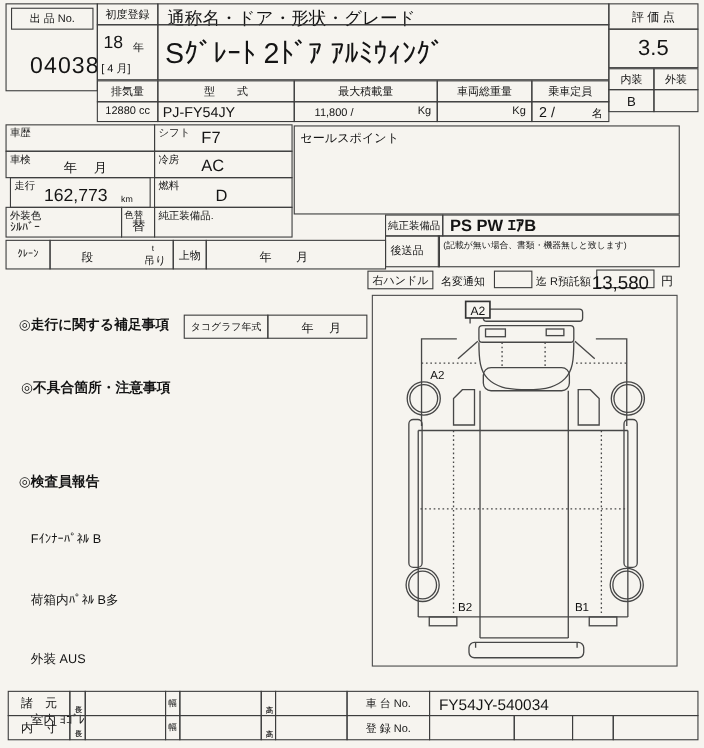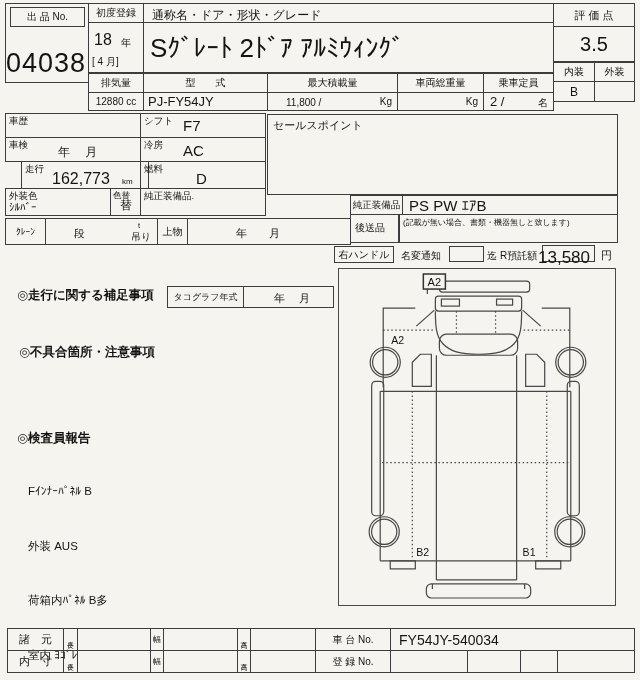--- a/index.html
+++ b/index.html
@@ -12,32 +12,32 @@
   .vert{writing-mode:vertical-rl;text-orientation:upright;font-size:7px;line-height:1;display:flex;align-items:center;justify-content:center}
   .hd{position:absolute;font-size:12.5px;font-weight:600;white-space:pre}
   .insp-item{height:18.7px;line-height:18.7px;font-size:11.5px;white-space:pre}
   svg text{font-family:"Liberation Sans","DejaVu Sans",sans-serif}
 </style>
 </head>
 <body>
 
 <div class="c" style="left:5px;top:3px;width:84px;height:80px">
   <div class="c ctr" style="left:4px;top:3px;width:75px;height:20px;font-size:10px">出 品 No.</div>
-  <div class="t" style="left:0;top:44px;width:82px;text-align:left;font-size:27px;letter-spacing:1px">04038</div>
+  <div class="t" style="left:12px;top:44px;width:82px;text-align:center;font-size:21px;letter-spacing:1px">04038</div>
 </div>
 
 <div class="c ctr" style="left:88px;top:3px;width:56px;height:20px;font-size:10px">初度登録</div>
 <div class="c" style="left:88px;top:22px;width:56px;height:51px">
   <span class="t" style="left:5px;top:8px;font-size:16px">18</span>
   <span class="t" style="left:32px;top:13px;font-size:10px">年</span>
   <span class="t" style="left:3px;top:32px;font-size:10px">[ 4 月]</span>
 </div>
 
 <div class="c" style="left:143px;top:3px;width:411px;height:20px">
-  <span class="t" style="left:8px;top:3px;font-size:12px">通称名・ドア・形状・グレード</span>
+  <span class="t" style="left:8px;top:3px;font-size:16px">通称名・ドア・形状・グレード</span>
 </div>
 <div class="c" style="left:143px;top:22px;width:411px;height:51px">
   <span class="t" style="left:6px;top:10px;font-size:26px;font-weight:500">Sｸﾞﾚｰﾄ 2ﾄﾞｱ ｱﾙﾐｳｨﾝｸﾞ</span>
 </div>
 
 <div class="c ctr" style="left:553px;top:3px;width:82px;height:24px;font-size:11px">評 価 点</div>
 <div class="c ctr" style="left:553px;top:26px;width:82px;height:36px;font-size:20px">3.5</div>
 <div class="c ctr" style="left:553px;top:62px;width:42px;height:20px;font-size:10px">内装</div>
 <div class="c ctr" style="left:594px;top:62px;width:41px;height:20px;font-size:10px">外装</div>
 <div class="c ctr" style="left:553px;top:81px;width:42px;height:21px;font-size:12px">B</div>
@@ -78,21 +78,21 @@
 
 <div class="c" style="left:5px;top:137px;width:136px;height:25px">
   <span class="cl">車検</span>
   <span class="t" style="left:52px;top:6px;font-size:12px">年　 月</span>
 </div>
 <div class="c" style="left:140px;top:137px;width:126px;height:25px">
   <span class="cl">冷房</span>
   <span class="t" style="left:42px;top:4px;font-size:15px">AC</span>
 </div>
 
-<div class="c" style="left:21px;top:161px;width:128px;height:28px">
+<div class="c" style="left:9px;top:161px;width:128px;height:28px">
   <span class="cl">走行</span>
   <span class="t" style="left:30px;top:8px;font-size:16px">162,773</span>
   <span class="t" style="left:100px;top:15px;font-size:8px">km</span>
 </div>
 <div class="c" style="left:140px;top:161px;width:126px;height:28px">
   <span class="cl">燃料</span>
   <span class="t" style="left:55px;top:8px;font-size:15px">D</span>
 </div>
 
 <div class="c" style="left:5px;top:188px;width:106px;height:28px">
@@ -117,21 +117,21 @@
 <div class="c" style="left:187px;top:218px;width:164px;height:27px">
   <span class="t" style="left:48px;top:7px;font-size:11px">年　　月</span>
 </div>
 
 <div class="c" style="left:267px;top:114px;width:351px;height:81px">
   <span class="t" style="left:5px;top:3px;font-size:11px">セールスポイント</span>
 </div>
 
 <div class="c ctr" style="left:350px;top:195px;width:53px;height:20px;font-size:9.5px">純正装備品</div>
 <div class="c" style="left:402px;top:195px;width:216px;height:20px">
-  <span class="t" style="left:6px;top:1px;font-size:15px;font-weight:400">PS PW ｴｱB</span>
+  <span class="t" style="left:6px;top:1px;font-size:15px;font-weight:700">PS PW ｴｱB</span>
 </div>
 
 <div class="c" style="left:350px;top:214px;width:50px;height:29px">
   <span class="t" style="left:4px;top:6px;font-size:10px">後送品</span>
 </div>
 <div class="c" style="left:398px;top:214px;width:220px;height:29px">
   <span class="t" style="left:4px;top:2px;font-size:8px">(記載が無い場合、書類・機器無しと致します)</span>
 </div>
 
 <div class="c ctr" style="left:334px;top:246px;width:60px;height:17px;font-size:10px">右ハンドル</div>
@@ -148,22 +148,22 @@
 <div class="c ctr" style="left:167px;top:286px;width:77px;height:22px;font-size:9px">タコグラフ年式</div>
 <div class="c" style="left:243px;top:286px;width:91px;height:22px">
   <span class="t" style="left:30px;top:4px;font-size:11px">年　 月</span>
 </div>
 
 <div class="hd" style="left:19px;top:344px">◎不具合箇所・注意事項</div>
 
 <div class="hd" style="left:17px;top:430px">◎検査員報告</div>
 <div class="t" style="left:28px;top:446px;width:180px">
   <div class="insp-item">Fｲﾝﾅｰﾊﾟﾈﾙ B</div>
+  <div class="insp-item">荷箱内ﾊﾟﾈﾙ B多</div>
   <div class="insp-item">外装 AUS</div>
-  <div class="insp-item">荷箱内ﾊﾟﾈﾙ B多</div>
   <div class="insp-item">室内 ﾖｺﾞﾚ</div>
   
   
   
   
   
 </div>
 
 <div style="position:absolute;left:338px;top:268px;width:278px;height:338px;border:1.5px solid #4a4a4a">
 <svg width="100%" height="100%" viewBox="0 0 275 335">

